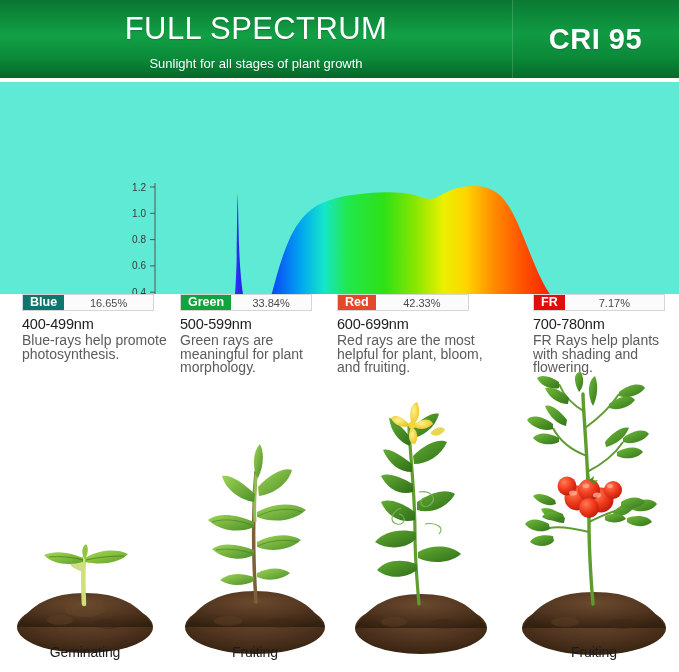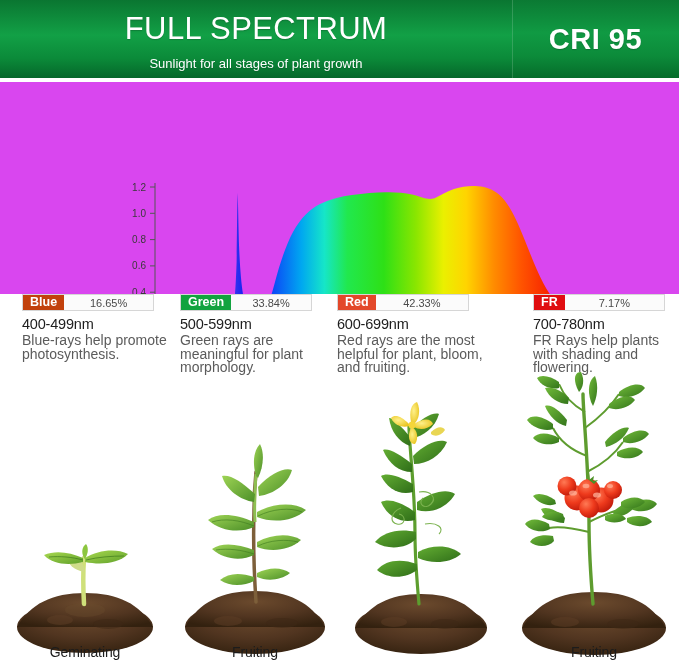--- a/index.html
+++ b/index.html
@@ -59,21 +59,21 @@
     letter-spacing: 0.5px;
     text-shadow: 0 1px 1px rgba(0,0,0,0.18);
   }
 
   
   .chart-area {
     position: relative;
     width: 679px;
     height: 212px;
     margin-top: 4px;
-    background: #d946ef;
+    background: #5eead4;
   }
   .chart-svg { position: absolute; left: 0; top: 0; }
 
   
   .legend {
     position: relative;
     width: 679px;
     height: 78px;
     padding-top: 4px;
   }
@@ -310,21 +310,21 @@
       <text x="445" y="279" text-anchor="middle">700</text>
       <text x="528" y="279" text-anchor="middle">800</text>
     </g>
   </svg>
 </div>
 
 <div class="legend">
 
   <div class="legend-col c0">
     <div class="lg-bar">
-      <div class="lg-name" style="background:#c2410c">Blue</div>
+      <div class="lg-name" style="background:#0f766e">Blue</div>
       <div class="lg-pct">16.65%</div>
     </div>
     <div class="lg-range">400-499nm</div>
     <div class="lg-desc">Blue-rays help promote photosynthesis.</div>
   </div>
 
   <div class="legend-col c1">
     <div class="lg-bar">
       <div class="lg-name" style="background:#12a33f">Green</div>
       <div class="lg-pct">33.84%</div>

